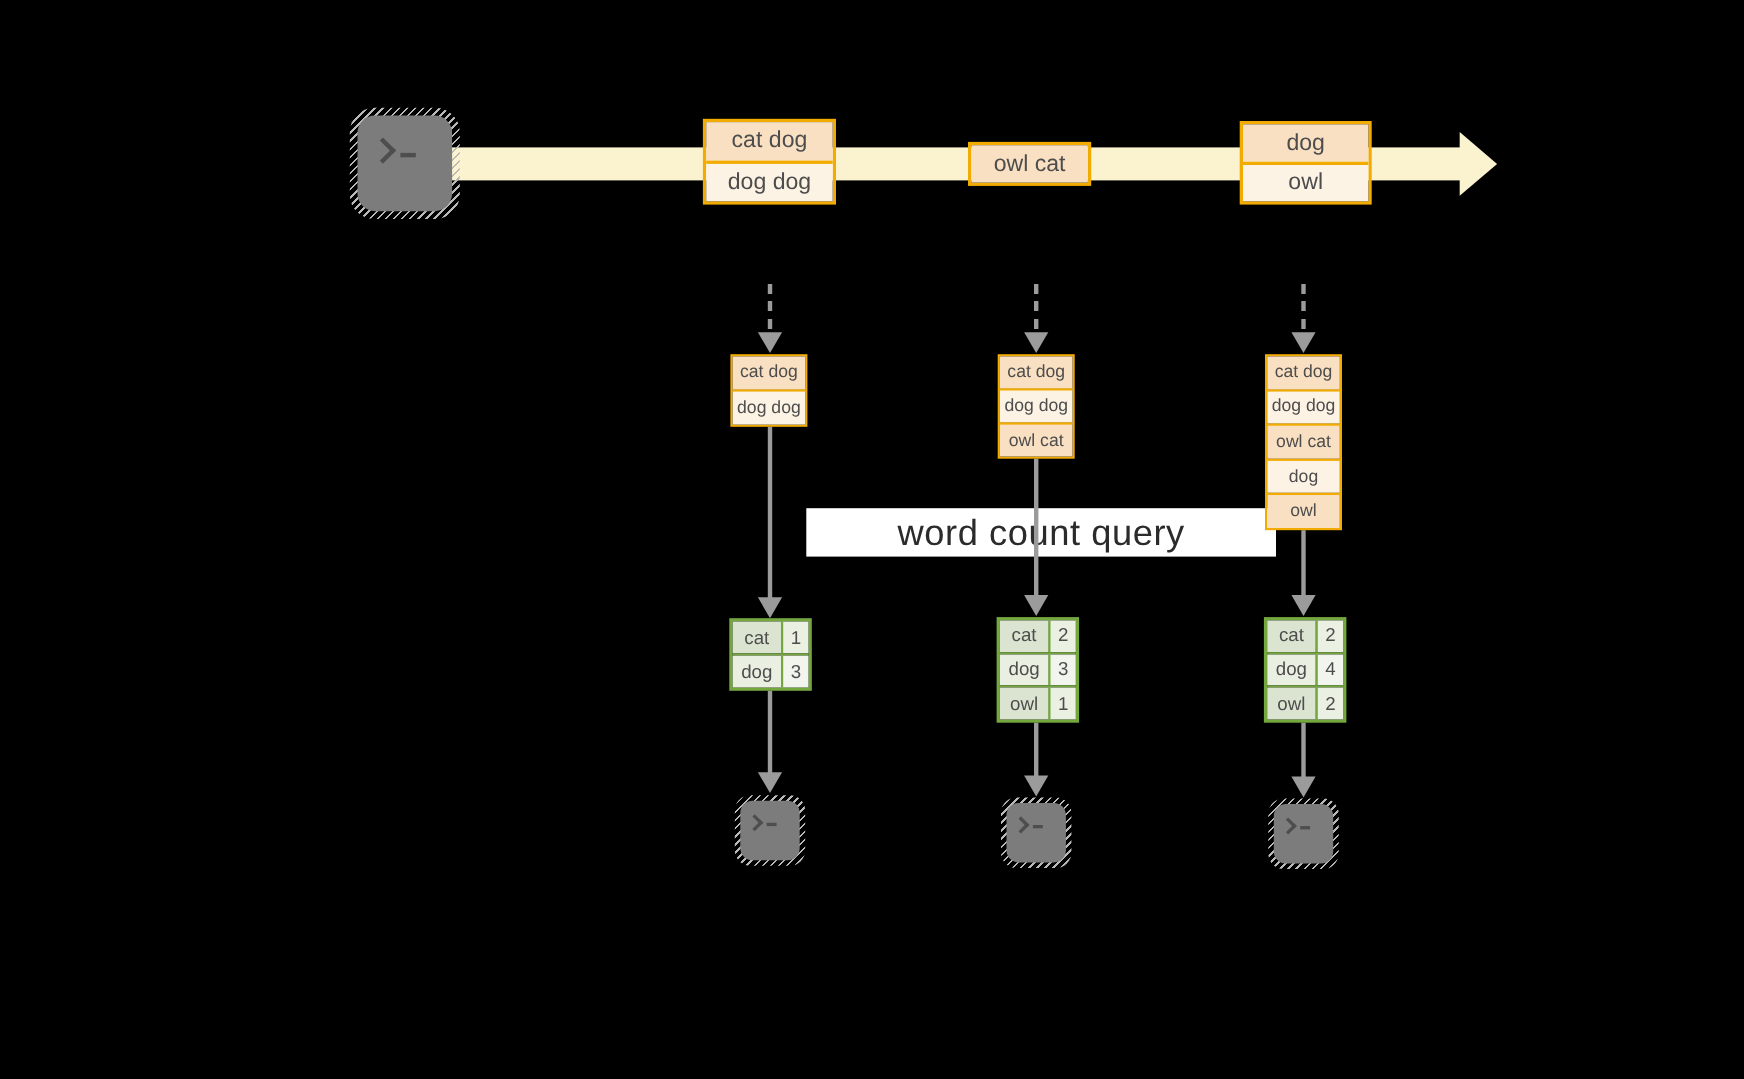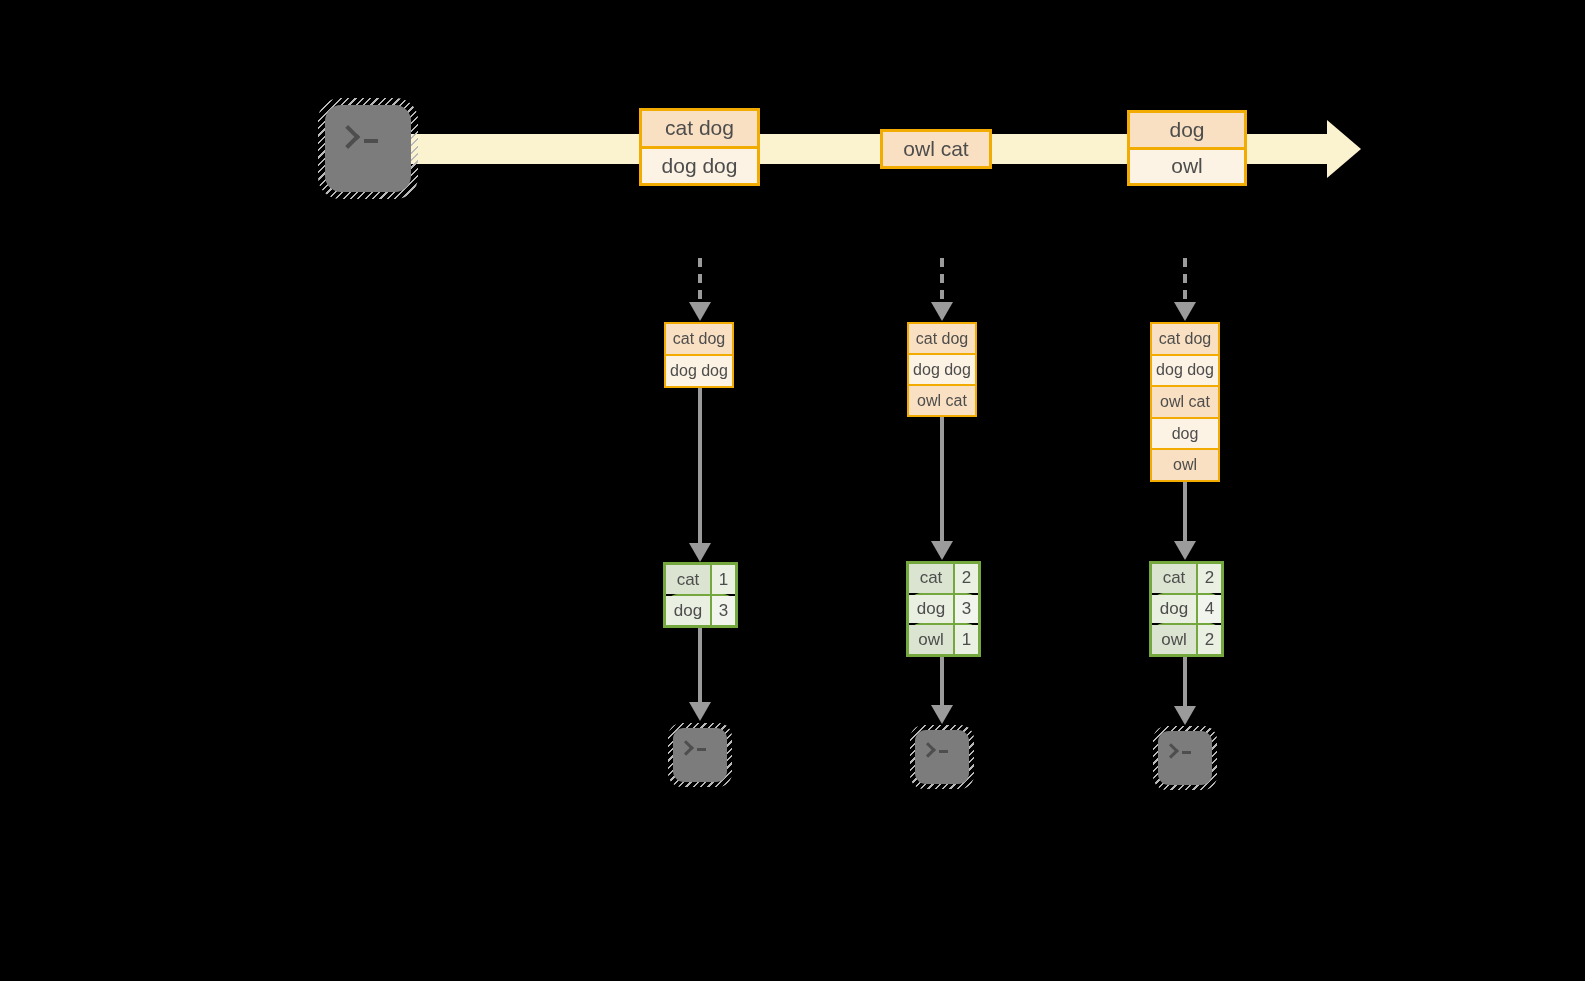--- a/index.html
+++ b/index.html
@@ -65,21 +65,21 @@
   .vhead{position:absolute;width:0;height:0;z-index:2;
     border-left:11px solid transparent;border-right:11px solid transparent;
     border-top:19px solid var(--gray);}
   
   .banner{position:absolute;left:695px;top:462px;width:427px;height:44px;
     background:var(--banner_bg);z-index:1;display:flex;align-items:center;justify-content:center;}
   .banner span{font-size:33px;font-weight:300;letter-spacing:.5px;color:var(--banner_text);}
   
   .gtable{position:absolute;display:flex;flex-direction:column;box-sizing:border-box;
     border:3px solid var(--green);z-index:3;}
-  .grow{flex:1;display:flex;border-radius:12px;}
+  .grow{flex:1;display:flex;}
   .gtable .grow + .grow{border-top:2px solid var(--green);}
   .gword{width:44px;display:flex;align-items:center;justify-content:center;
     font-size:17px;color:var(--cell_text);}
   .gnum{flex:1;display:flex;align-items:center;justify-content:center;
     border-left:2px solid var(--green);font-size:17px;color:var(--cell_text);}
   .grow:nth-child(odd) .gword{background:var(--green_w1);}
   .grow:nth-child(odd) .gnum{background:var(--green_n1);}
   .grow:nth-child(even) .gword{background:var(--green_w2);}
   .grow:nth-child(even) .gnum{background:var(--green_n2);}
 </style>
@@ -129,20 +129,23 @@
     <div class="scell">owl cat</div>
   </div>
   <div class="stack" style="left:1112px;top:322px;width:70px;height:160px;">
     <div class="scell">cat dog</div>
     <div class="scell">dog dog</div>
     <div class="scell">owl cat</div>
     <div class="scell">dog</div>
     <div class="scell">owl</div>
   </div>
 
+  <div class="banner">
+    <span>word count query</span>
+  </div>
 
   <div class="vline" style="left:660px;top:388px;height:157px;"></div>
   <div class="vhead" style="left:651px;top:543px;"></div>
   <div class="vline" style="left:902px;top:417px;height:125px;"></div>
   <div class="vhead" style="left:893px;top:541px;"></div>
   <div class="vline" style="left:1145px;top:482px;height:60px;"></div>
   <div class="vhead" style="left:1136px;top:541px;"></div>
 
   <div class="gtable" style="left:625px;top:562px;width:75px;height:66px;">
     <div class="grow">

